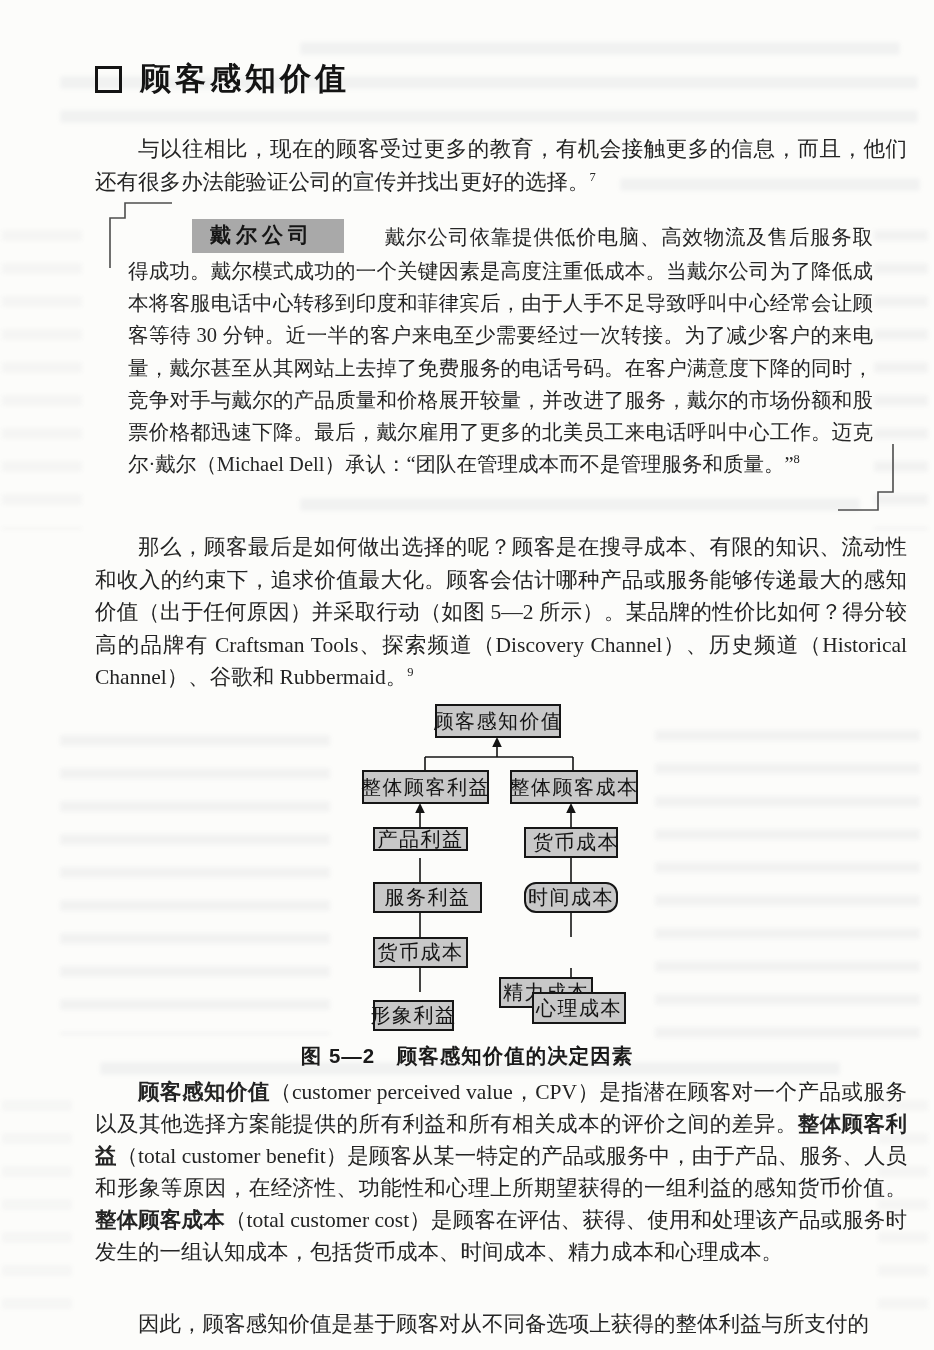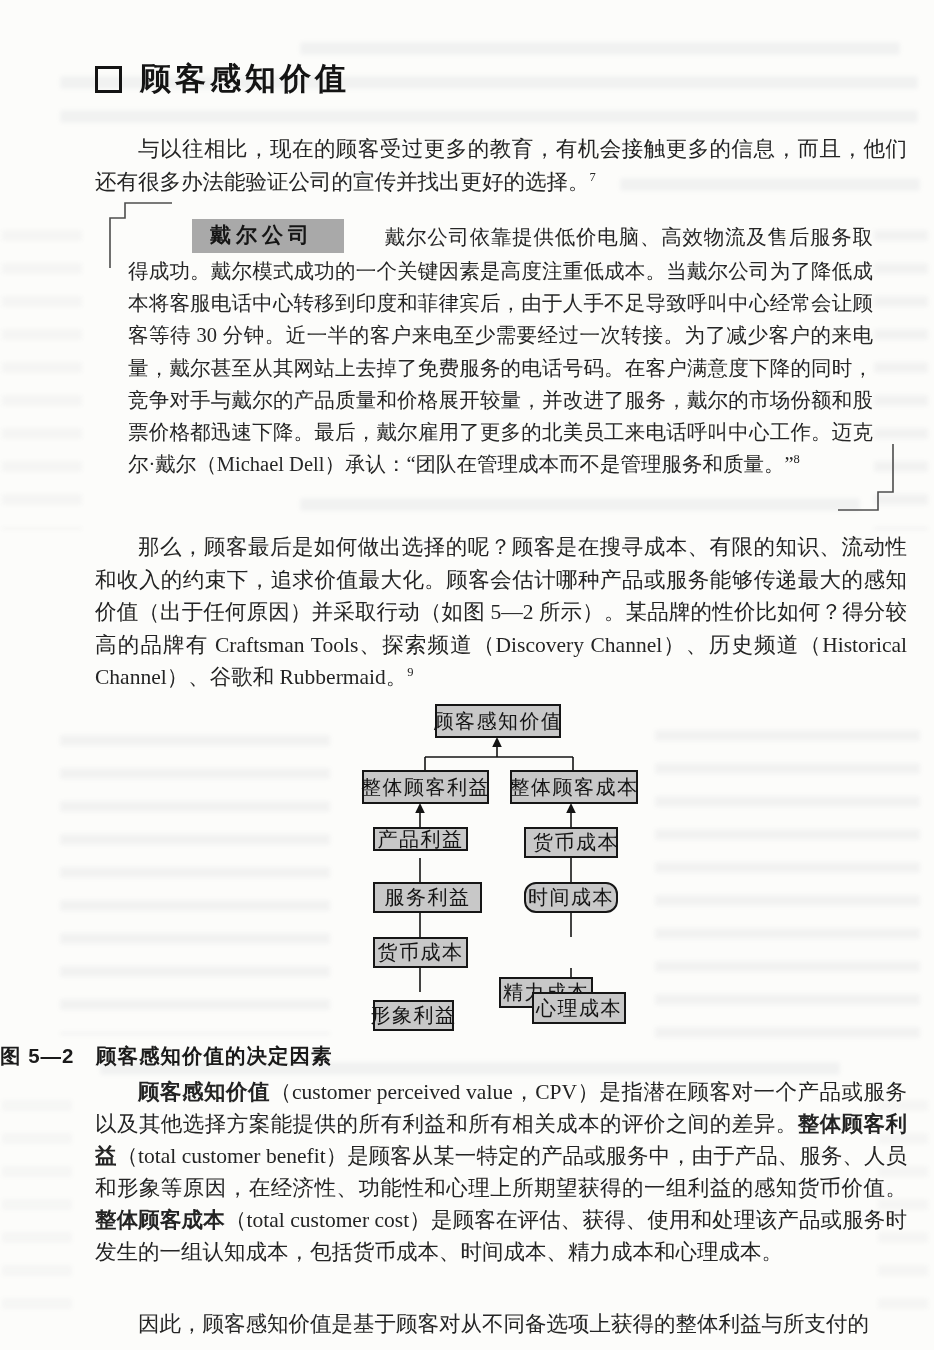--- a/index.html
+++ b/index.html
@@ -59,21 +59,21 @@
   .fb-b0{left:373px;top:127px;width:95px;height:24px;}
   .fb-b1{left:373px;top:182px;width:109px;height:31px;}
   .fb-b2{left:373px;top:237px;width:95px;height:31px;}
   .fb-b3{left:373px;top:300px;width:81px;height:31px;font-family:Liberation Serif, serif;}
   .fb-c0{left:524px;top:127px;width:94px;height:31px;padding-left:10px;}
   .fb-c1{left:524px;top:182px;width:94px;height:31px;border-radius:12px;}
   .fb-c2{left:499px;top:237px;width:94px;height:31px;margin-top:40px;}
   .fb-c3{left:532px;top:292px;width:94px;height:32px;}
   .caption{
     position:absolute;top:1042px;left:0;width:934px;margin:0;
-    text-align:left;font-family:"Liberation Sans","DejaVu Sans",sans-serif;
+    text-align:center;font-family:"Liberation Sans","DejaVu Sans",sans-serif;
     font-weight:bold;font-size:20.5px;letter-spacing:1px;color:#1b1b1b;
   }
 </style>
 </head>
 <body>
 
 <div class="page">
 
   <div class="bleed bar" style="top:42px;left:300px;width:600px;"></div>
   <div class="bleed bar" style="top:76px;left:60px;width:858px;"></div>

